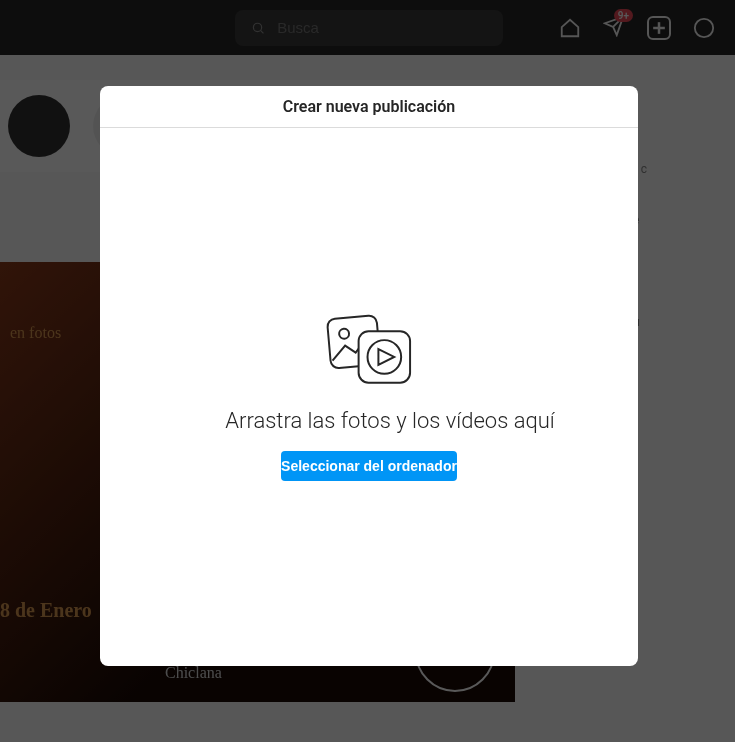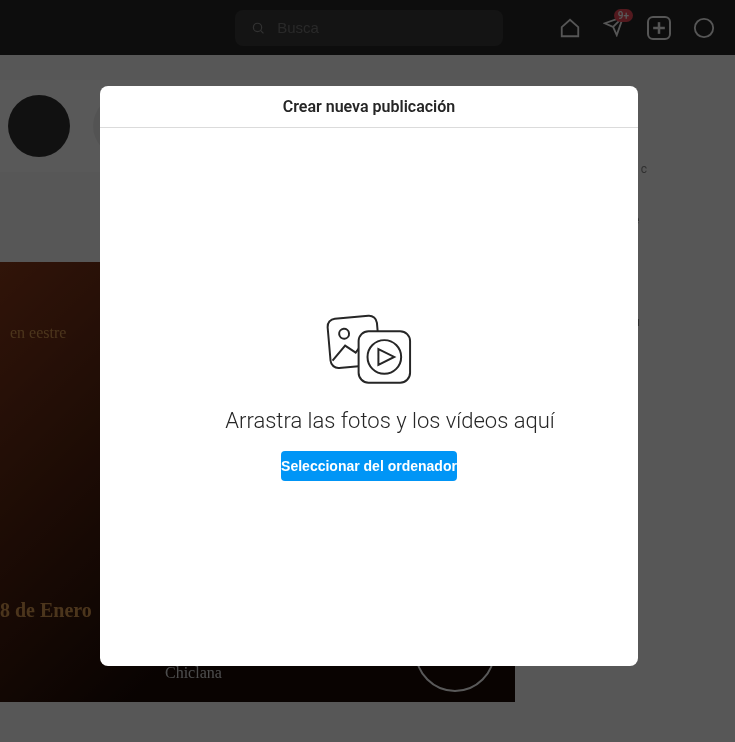--- a/index.html
+++ b/index.html
@@ -245,21 +245,21 @@
   </div>
 </div>
 
 <div class="bg-content">
   <div class="feed-col">
     <div class="stories">
       <div class="story"></div>
       <div class="story" style="background:#eee"></div>
     </div>
     <div class="post-img">
-      <div style="position:absolute;top:62px;left:10px;font-family:Georgia;font-size:16px">en eestre</div>
+      <div style="position:absolute;top:62px;left:10px;font-family:Georgia;font-size:16px">en fotos</div>
       <div style="position:absolute;bottom:80px;left:0;font-family:Georgia;font-size:20px;font-weight:bold">8 de Enero</div>
       <div style="position:absolute;bottom:38px;left:130px;font-family:Georgia;font-size:13px;color:#ddd">C.C. Las redes - Local 10</div>
       <div style="position:absolute;bottom:20px;left:165px;font-family:Georgia;font-size:16px;color:#ddd">Chiclana</div>
       <div style="position:absolute;bottom:10px;right:20px;width:80px;height:80px;border:2px solid #fff;border-radius:50%"></div>
     </div>
     <div class="post-caption">aiofficial</div>
   </div>
   <div class="sidebar-right">
     <div class="user">togarnau</div>
     <div class="sub">to Guerrero</div>

